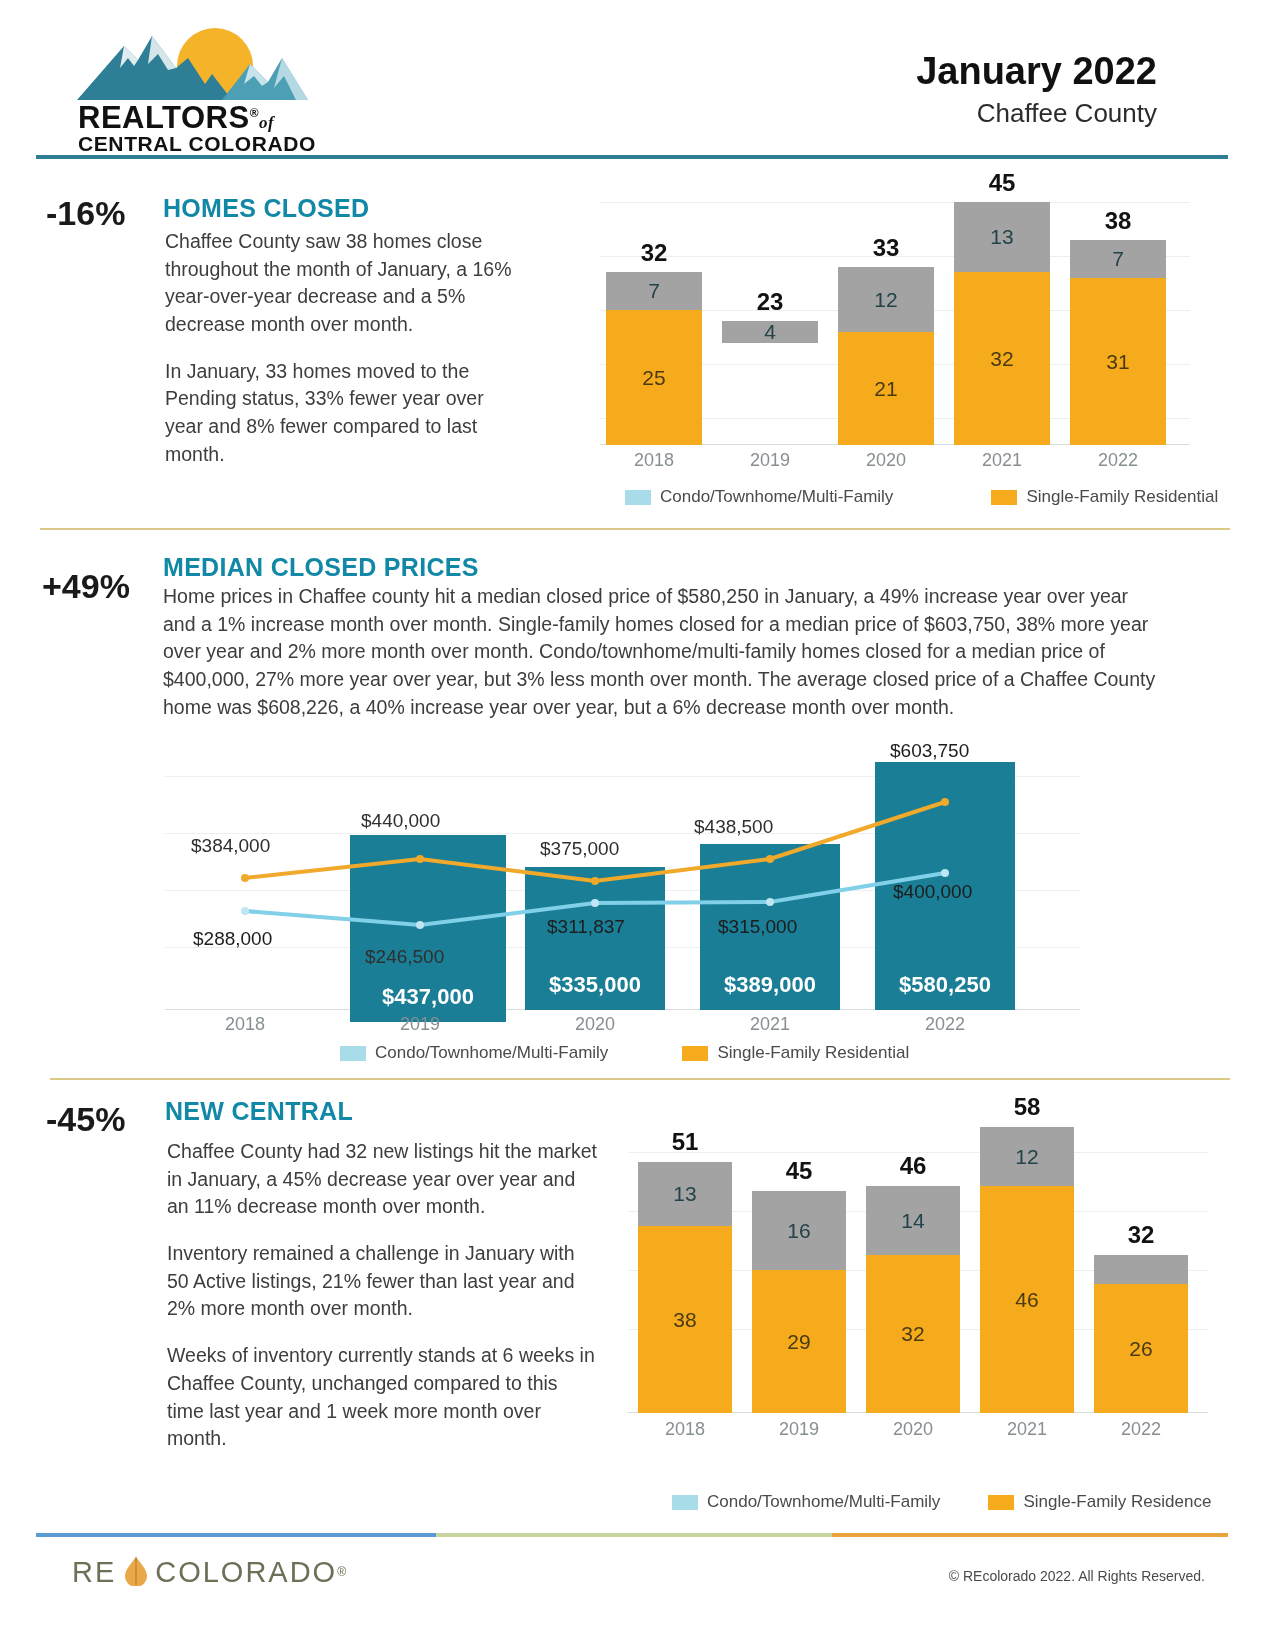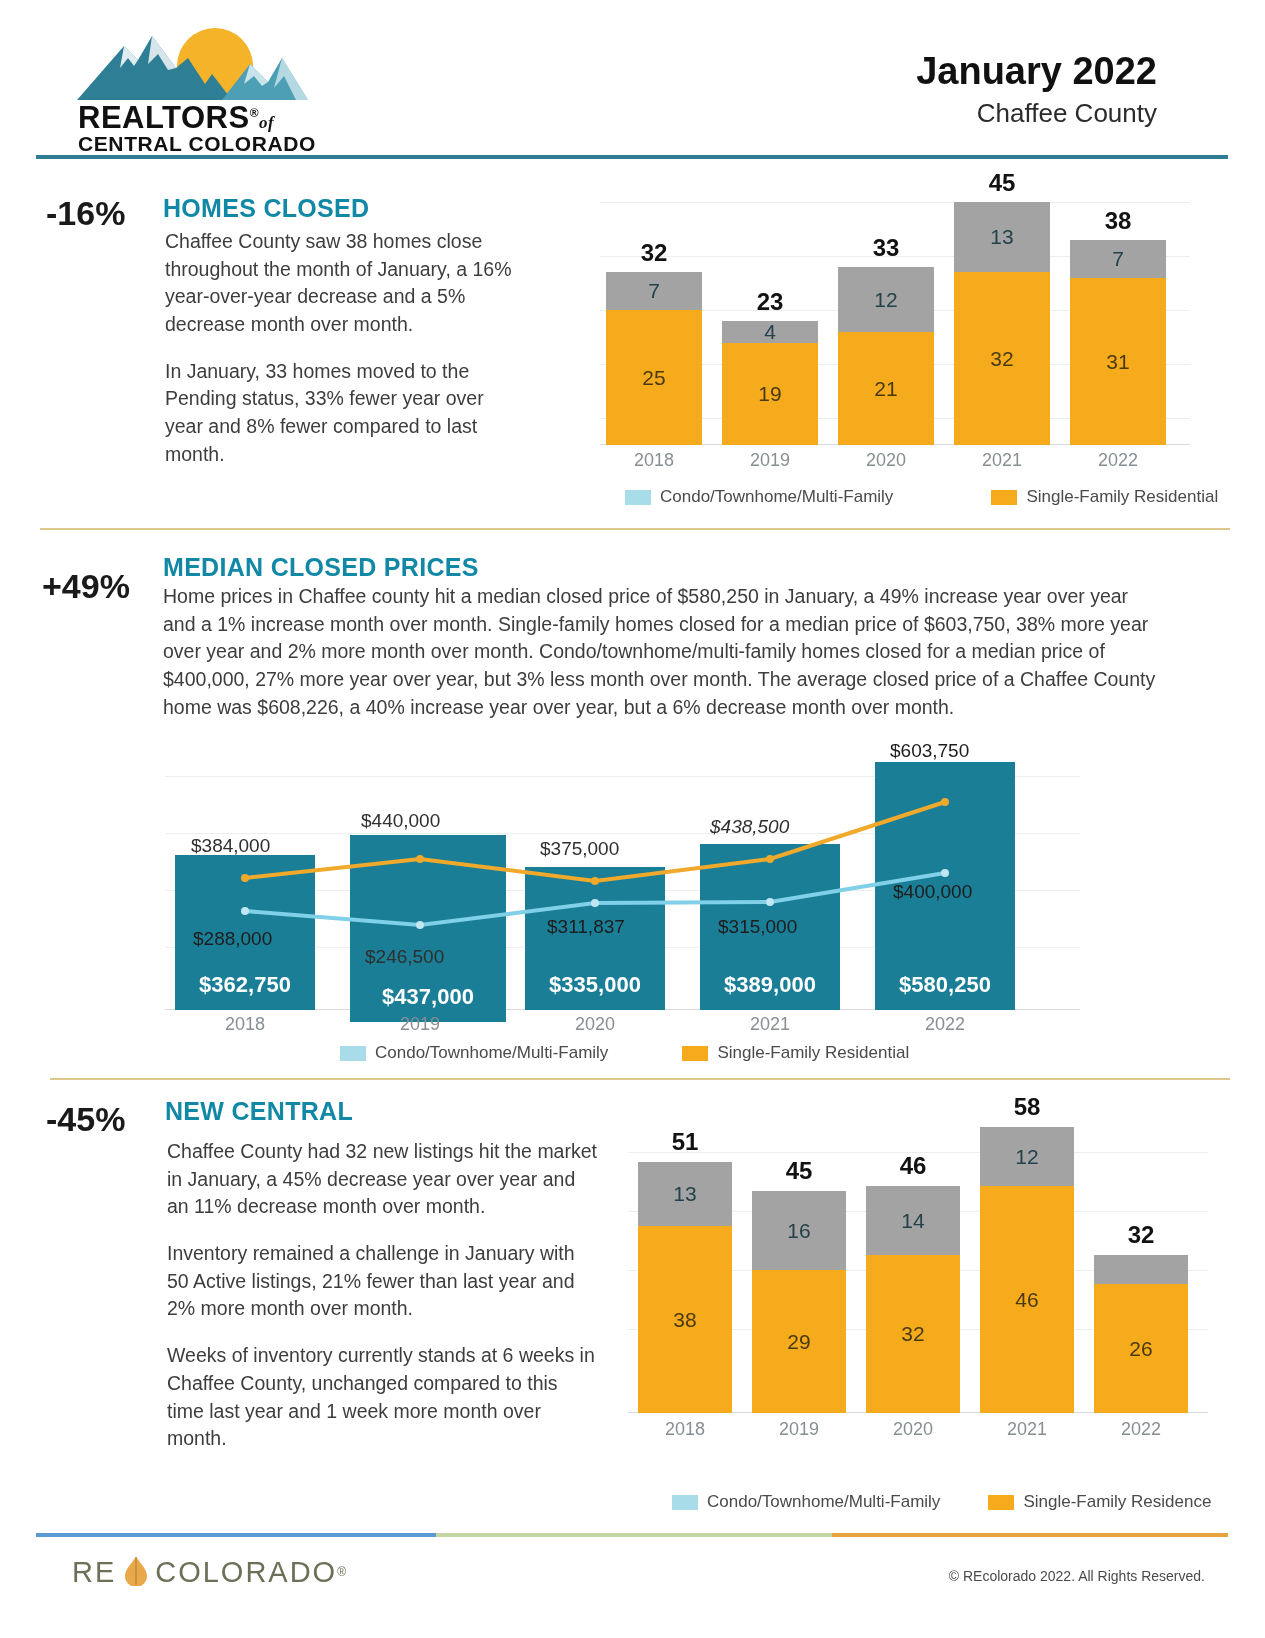--- a/index.html
+++ b/index.html
@@ -147,23 +147,20 @@
         <div class="seg seg-sf" style="top:38px; height:135px;">
             <span class="seg-label">25</span>
           </div>
       </div>
 
       <div class="bar-col" style="left:122px; bottom:35px; width:96px; height:124px;">
         <div class="total-label" style="top:-33px;">23</div>
         <div class="seg seg-ct" style="top:0; height:22px;">
             <span class="seg-label-ct">4</span>
           </div>
-        <div class="seg seg-sf" style="top:22px; height:102px;">
-            <span class="seg-label">19</span>
-          </div>
       </div>
 
       <div class="bar-col" style="left:238px; bottom:35px; width:96px; height:178px;">
         <div class="total-label" style="top:-33px;">33</div>
         <div class="seg seg-ct" style="top:0; height:65px;">
             <span class="seg-label-ct">12</span>
           </div>
         <div class="seg seg-sf" style="top:65px; height:113px;">
             <span class="seg-label">21</span>
           </div>
@@ -219,23 +216,20 @@
   </div>
 
   <div class="chart" style="left:165px; top:748px; width:915px; height:290px;">
     <div class="plot">
       <div class="grid-line" style="top:28px;"></div>
       <div class="grid-line" style="top:85px;"></div>
       <div class="grid-line" style="top:142px;"></div>
       <div class="grid-line" style="top:199px;"></div>
       <div class="axis-base" style="bottom:28px;"></div>
 
-      <div class="pbar" style="left:10px; bottom:28px; width:140px; height:155px;">
-        <div class="pbar-label">$362,750</div>
-      </div>
       <div class="pbar" style="left:185px; bottom:16px; width:156px; height:187px;">
         <div class="pbar-label">$437,000</div>
       </div>
       <div class="pbar" style="left:360px; bottom:28px; width:140px; height:143px;">
         <div class="pbar-label">$335,000</div>
       </div>
       <div class="pbar" style="left:535px; bottom:28px; width:140px; height:166px;">
         <div class="pbar-label">$389,000</div>
       </div>
       <div class="pbar" style="left:710px; bottom:28px; width:140px; height:248px;">
@@ -255,21 +249,21 @@
         <circle cx="80" cy="163" r="4" fill="#bfe6f2"></circle>
         <circle cx="255" cy="177" r="4" fill="#bfe6f2"></circle>
         <circle cx="430" cy="155" r="4" fill="#bfe6f2"></circle>
         <circle cx="605" cy="154" r="4" fill="#bfe6f2"></circle>
         <circle cx="780" cy="125" r="4" fill="#bfe6f2"></circle>
       </svg>
 
       <div class="pt-label" style="left:26px; top:87px;">$384,000</div>
       <div class="pt-label" style="left:196px; top:62px;">$440,000</div>
       <div class="pt-label" style="left:375px; top:90px;">$375,000</div>
-      <div class="pt-label" style="left:545px; top:68px;font-style:italic;">$438,500</div>
+      <div class="pt-label" style="left:529px; top:68px;">$438,500</div>
       <div class="pt-label" style="left:725px; top:-8px; color:#1d1d1d;">$603,750</div>
 
       <div class="pt-label" style="left:28px; top:180px; color:#1d1d1d;">$288,000</div>
       <div class="pt-label" style="left:200px; top:198px;">$246,500</div>
       <div class="pt-label" style="left:382px; top:168px; color:#1d1d1d;">$311,837</div>
       <div class="pt-label" style="left:553px; top:168px; color:#1d1d1d;">$315,000</div>
       <div class="pt-label" style="left:728px; top:133px; color:#1d1d1d;">$400,000</div>
 
       <div class="x-labels" style="bottom:2px; height:22px;">
         <div class="x-tick" style="left:10px; width:140px;">2018</div>

